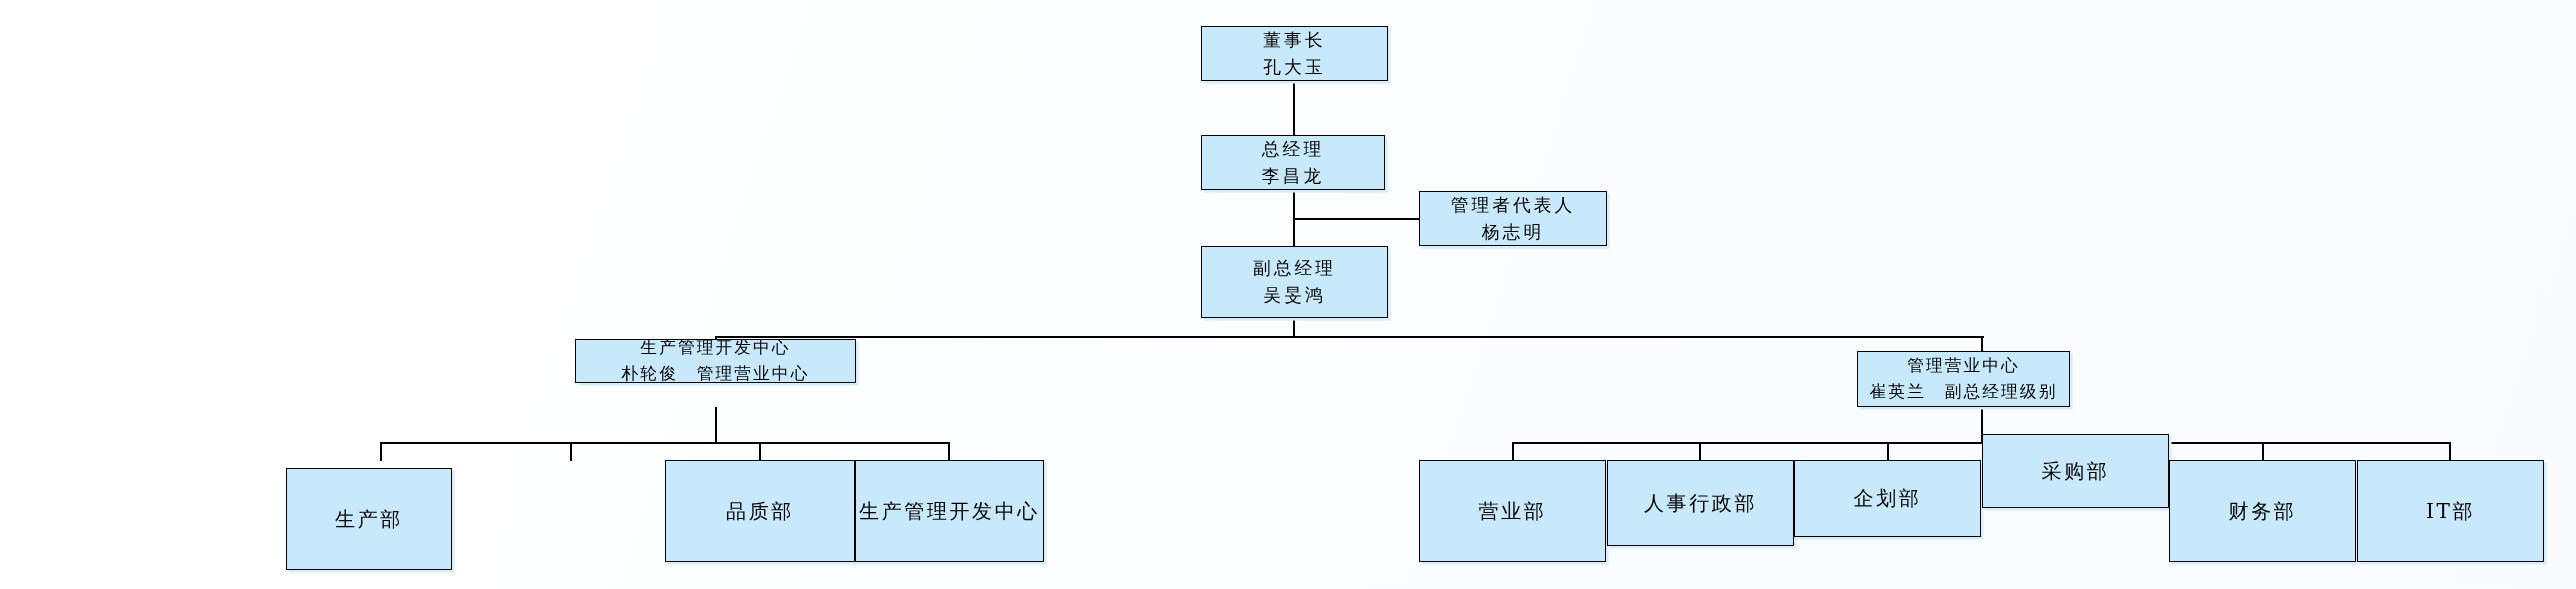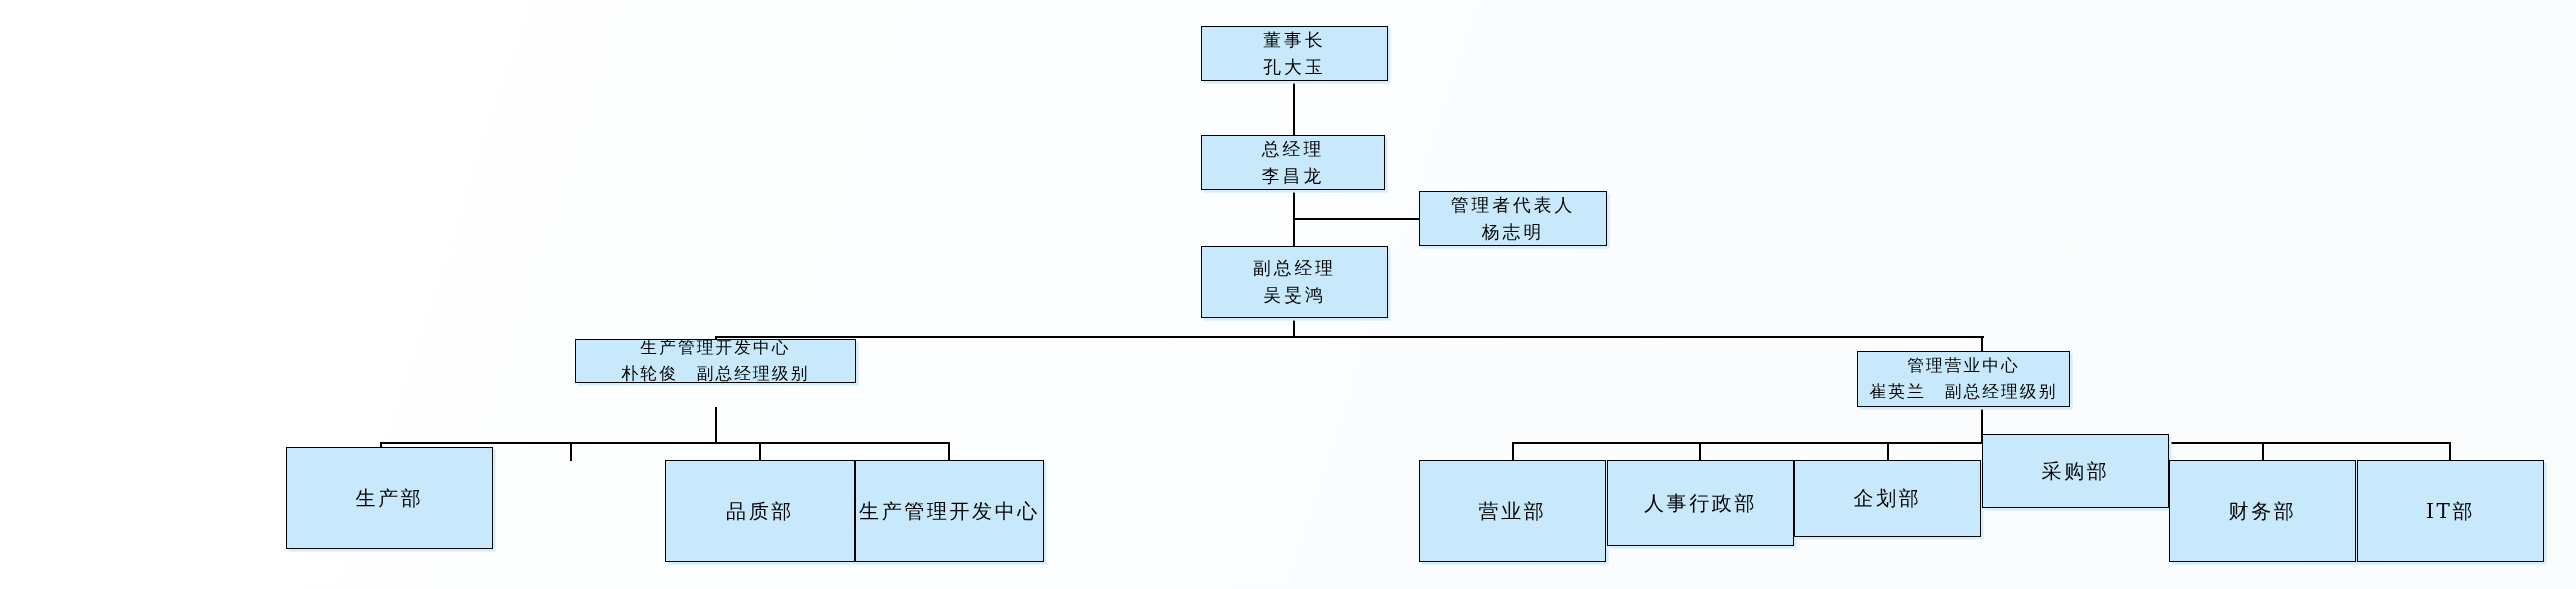--- a/index.html
+++ b/index.html
@@ -100,29 +100,29 @@
     <span class="line">杨志明</span>
   </div>
 
   <div class="node exec" style="left:1201px;top:246px;width:187px;height:72px">
     <span class="line">副总经理</span>
     <span class="line">吴旻鸿</span>
   </div>
 
   <div class="node center" style="left:575px;top:339px;width:281px;height:44px">
     <span class="line">生产管理开发中心</span>
-    <span class="line">朴轮俊　副总经理级别</span>
+    <span class="line">朴轮俊　管理营业中心</span>
   </div>
 
   <div class="node center" style="left:1857px;top:351px;width:213px;height:56px">
     <span class="line">管理营业中心</span>
     <span class="line">崔英兰　副总经理级别</span>
   </div>
 
-  <div class="node dept" style="left:286px;top:447px;width:207px;height:102px">
+  <div class="node dept" style="left:286px;top:468px;width:166px;height:102px">
     <span class="line">生产部</span>
   </div>
   <div class="node dept" style="left:665px;top:460px;width:190px;height:102px">
     <span class="line">品质部</span>
   </div>
   <div class="node dept" style="left:855px;top:460px;width:189px;height:102px">
     <span class="line">生产管理开发中心</span>
   </div>
 
   <div class="node dept" style="left:1419px;top:460px;width:187px;height:102px">

